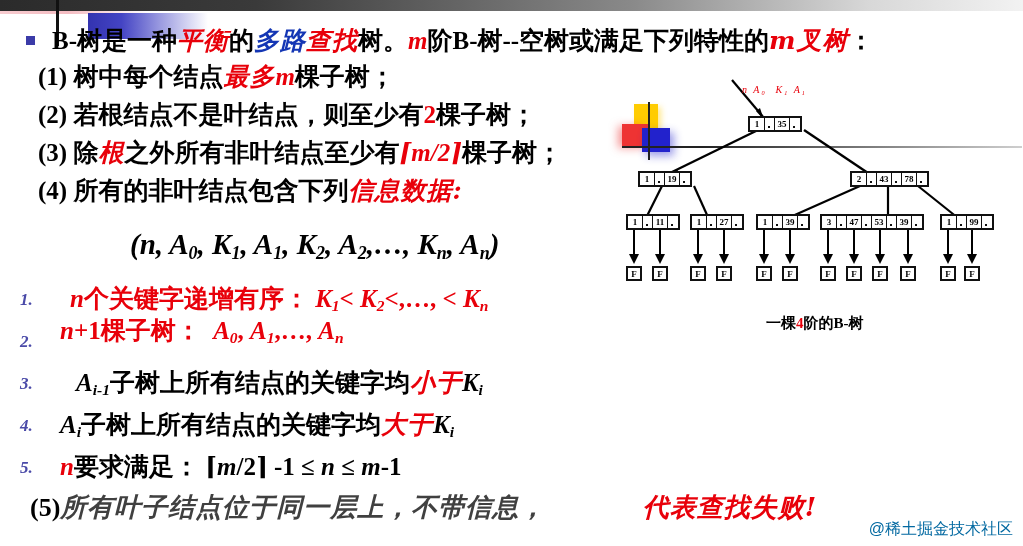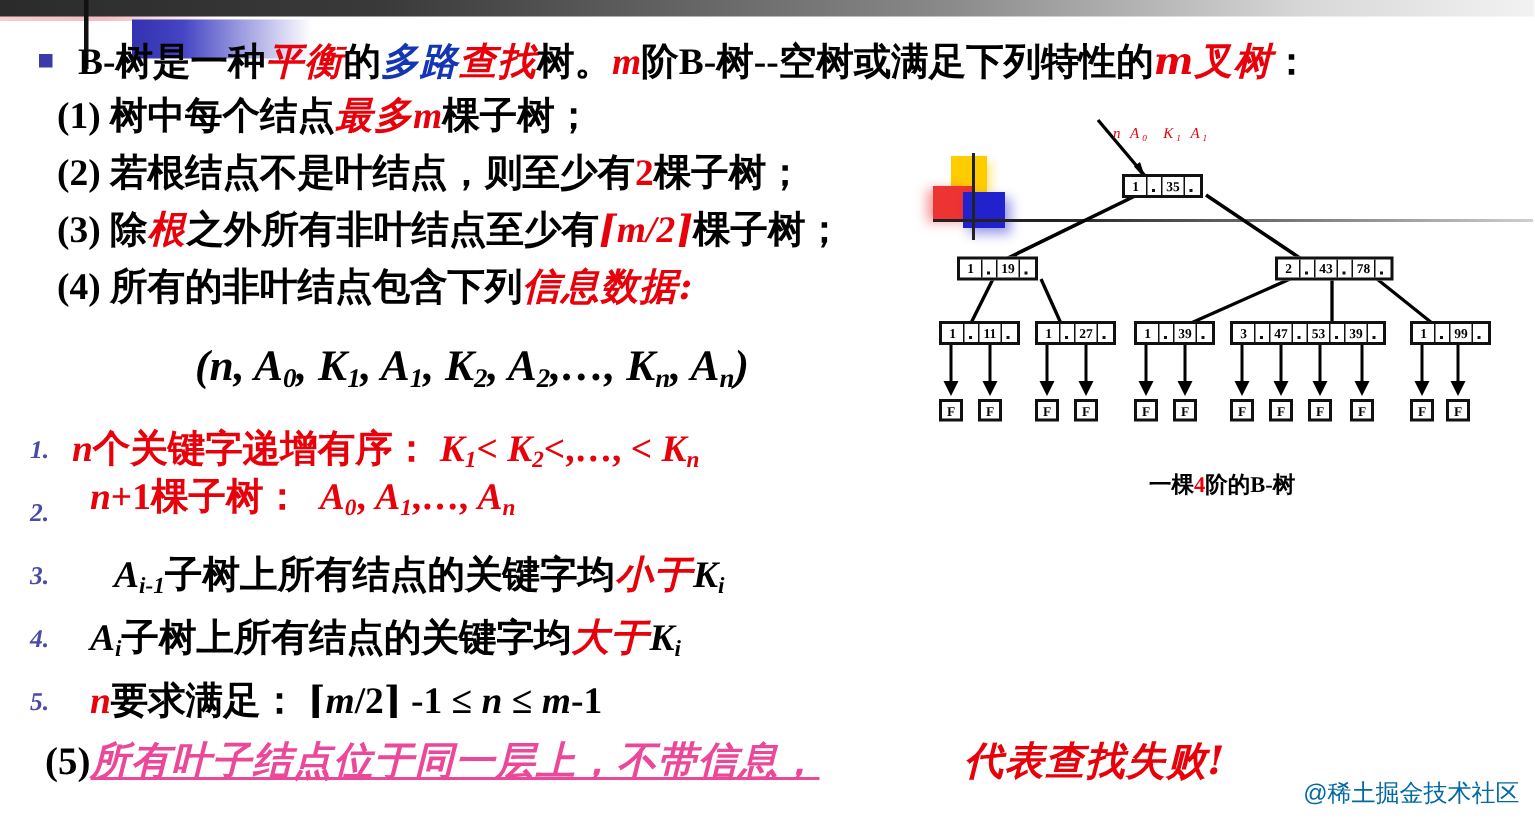--- a/index.html
+++ b/index.html
@@ -20,39 +20,39 @@
   .vline{position:absolute;left:56px;top:0;width:3px;height:46px;background:#111;}
 
   
   .line{position:absolute;white-space:nowrap;color:#000;}
   .l1{left:52px;top:24px;font-size:25px;font-weight:700;}
   .l2{left:38px;top:60px;font-size:25px;font-weight:700;}
   .l3{left:38px;top:98px;font-size:25px;font-weight:700;}
   .l4{left:38px;top:136px;font-size:25px;font-weight:700;}
   .l5{left:38px;top:174px;font-size:25px;font-weight:700;}
   .formula{left:130px;top:228px;font-size:29px;font-weight:700;font-style:italic;}
-  .n1{left:48px;top:282px;font-size:25px;font-weight:700;}
+  .n1{left:70px;top:282px;font-size:25px;font-weight:700;}
   .n2{left:60px;top:314px;font-size:25px;font-weight:700;}
   .n3{left:60px;top:366px;font-size:25px;font-weight:700;margin-left:16px;}
   .n4{left:60px;top:408px;font-size:25px;font-weight:700;}
   .n5{left:60px;top:450px;font-size:25px;font-weight:700;}
   .l6{left:30px;top:490px;font-size:26px;font-weight:700;}
 
   .bullet{position:absolute;left:26px;top:36px;width:9px;height:9px;background:#3b3ba8;}
 
   .num{position:absolute;font-size:17px;font-style:italic;font-weight:700;color:#4a4aa8;}
   .num.i1{left:20px;top:290px;}
   .num.i2{left:20px;top:332px;}
   .num.i3{left:20px;top:374px;}
   .num.i4{left:20px;top:416px;}
   .num.i5{left:20px;top:458px;}
 
   .red{color:#e8000a;}
   .blue{color:#1436b4;}
-  .navy{color:#ec4899;text-decoration:underline;}
+  .navy{color:#404040;}
   .cal{font-family:"DejaVu Serif",serif;font-style:italic;font-weight:700;
        letter-spacing:1px;}
   .it{font-style:italic;}
   sub{font-size:.62em;vertical-align:-.28em;font-style:italic;}
 
   
   .diagram{position:absolute;left:620px;top:78px;width:400px;height:270px;}
   .node{position:absolute;border:2px solid #111;background:#fff;height:16px;
         display:flex;align-items:stretch;box-sizing:border-box;}
   .cell{border-right:1px solid #111;display:flex;align-items:center;

